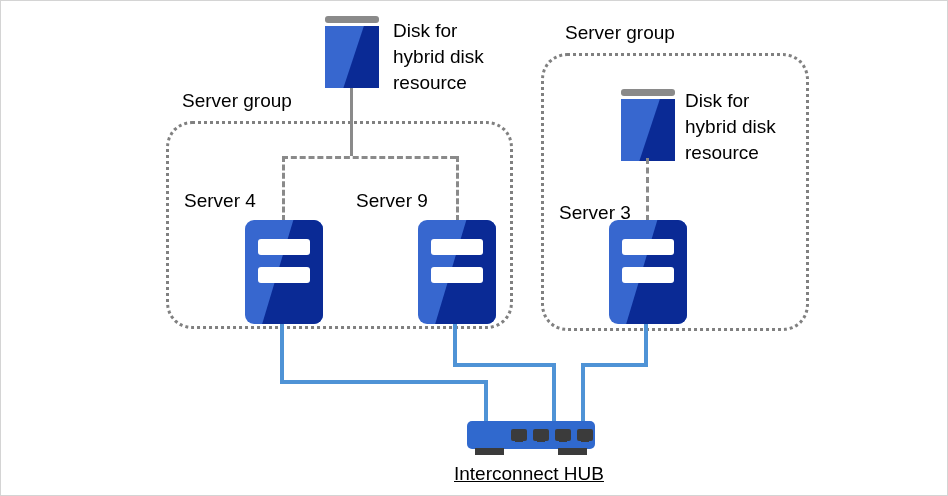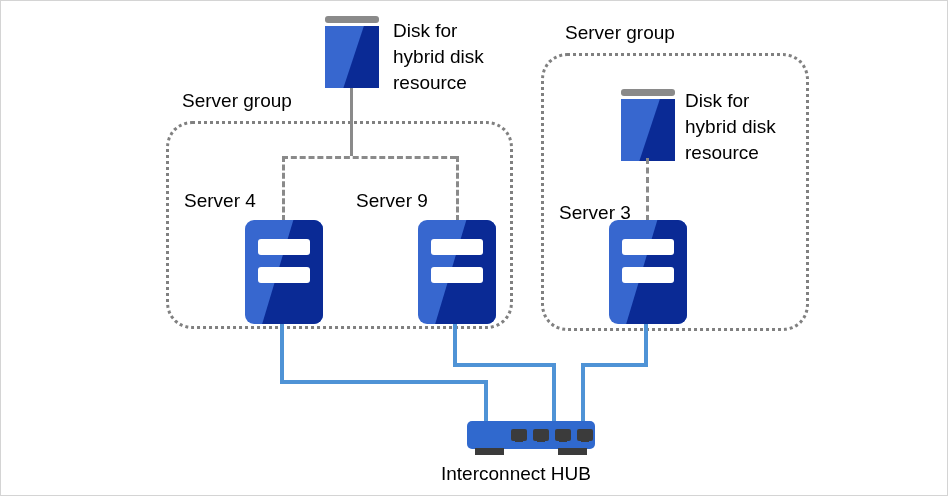--- a/index.html
+++ b/index.html
@@ -176,15 +176,15 @@
     <div class="case">
       <div class="port" style="left:44px;"></div>
       <div class="port" style="left:66px;"></div>
       <div class="port" style="left:88px;"></div>
       <div class="port" style="left:110px;"></div>
     </div>
     <div class="foot" style="left:8px;"></div>
     <div class="foot" style="left:91px;"></div>
   </div>
 
-  <div class="lbl" style="left:440px;top:461px;">Interconnect HUB</div>
+  <div class="lbl" style="left:453px;top:461px;text-decoration:underline;">Interconnect HUB</div>
 
 </div>
 
 </body></html>

